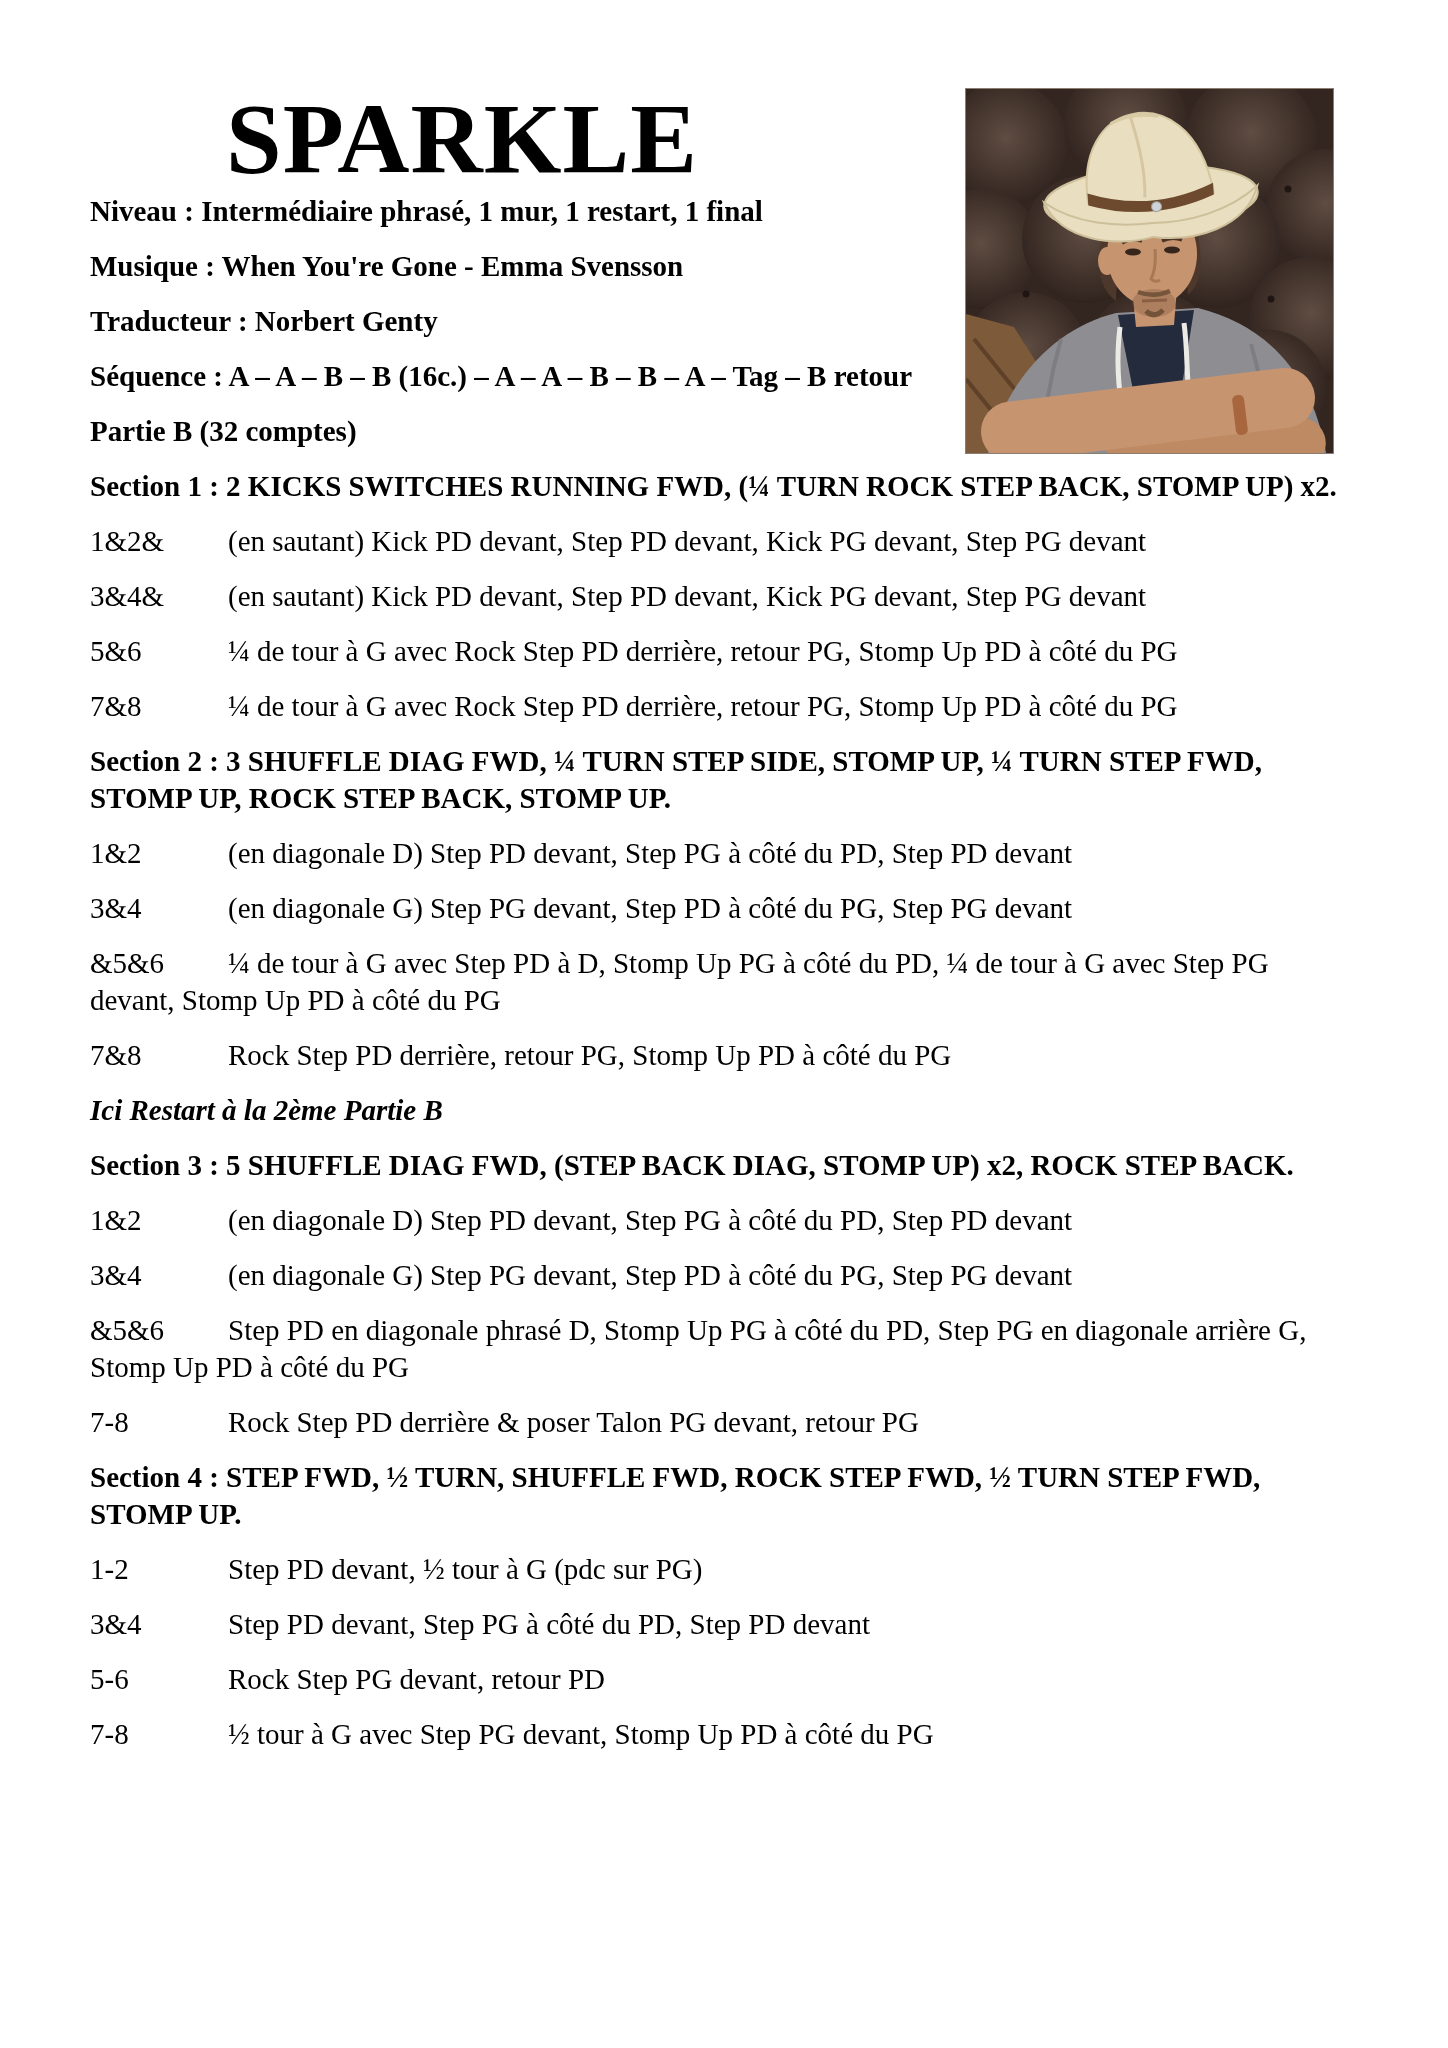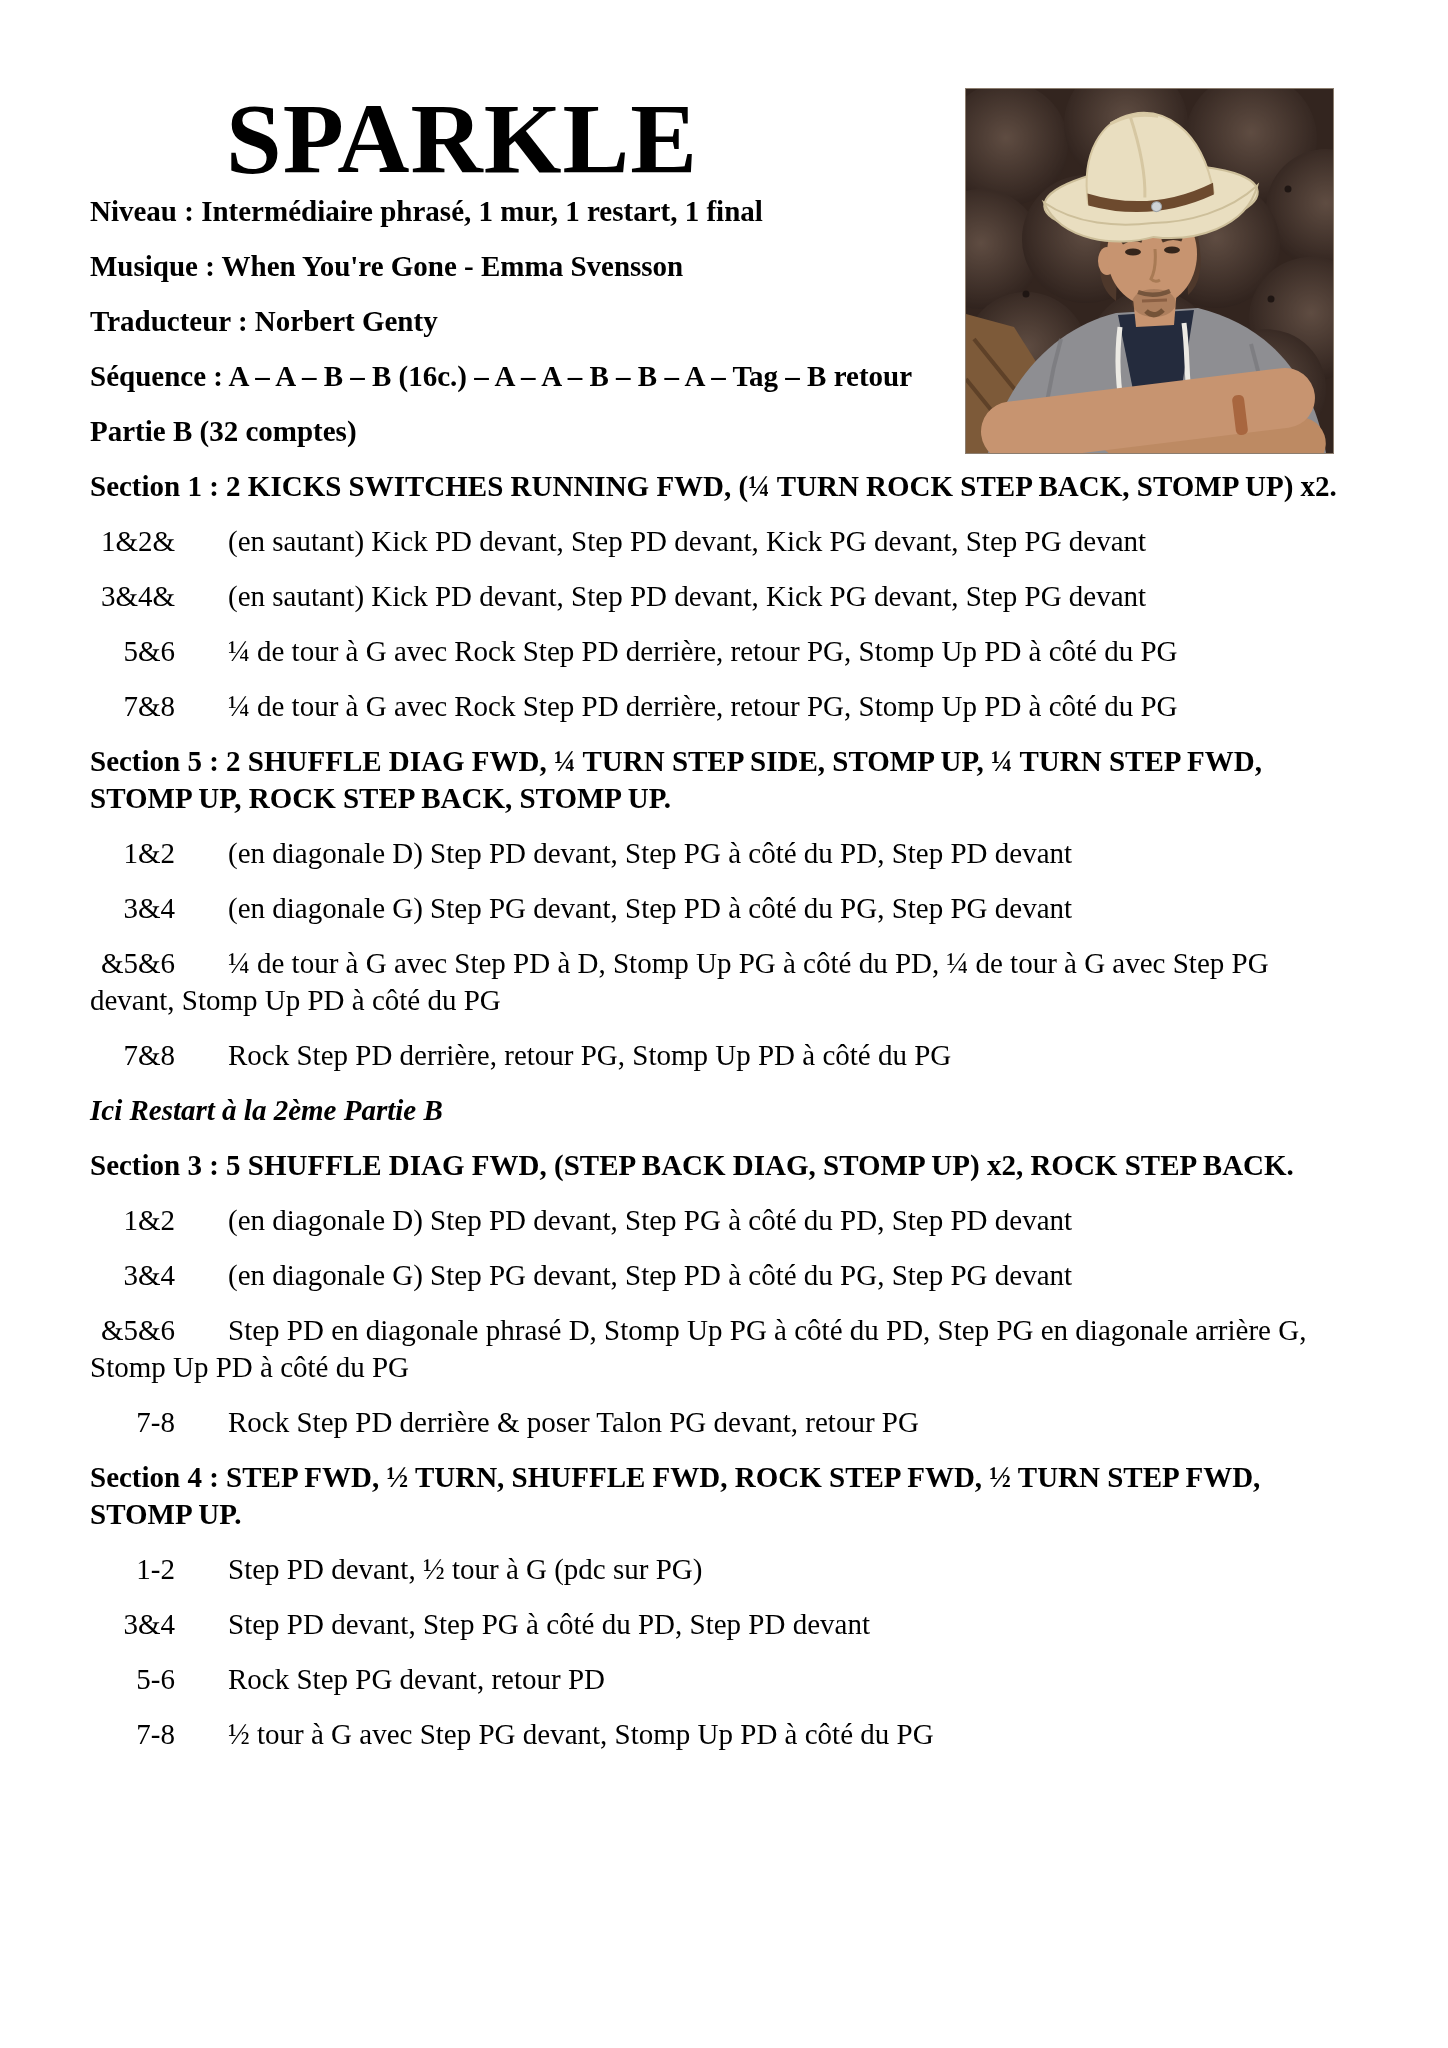--- a/index.html
+++ b/index.html
@@ -20,21 +20,21 @@
     font-size:100px;
     line-height:108px;
     font-weight:700;
     letter-spacing:1px;
   }
   p { line-height:37px; margin:0 0 18px 0; }
   .info { font-weight:700; }
   .info-first { margin-top:25px; }
   .part-heading { font-weight:700; }
   .sec-heading { font-weight:700; }
-  .step .count { display:inline-block; width:85px; text-align:right; }
+  .step .count { display:inline-block; width:85px; }
   .step .gap { display:inline-block; width:53px; }
   .restart {
     width:974px;
     font-weight:700;
     font-style:italic;
   }
   .photo {
     position:absolute;
     left:965px; top:88px;
     width:367px; height:364px;
@@ -131,21 +131,21 @@
     <p class="info">Séquence : A – A – B – B (16c.) – A – A – B – B – A – Tag – B retour</p>
 
     <p class="part-heading">Partie B (32 comptes)</p>
 
     <p class="sec-heading">Section 1 : 2 KICKS SWITCHES RUNNING FWD, (¼ TURN ROCK STEP BACK, STOMP UP) x2.</p>
     <p class="step"><span class="count">1&amp;2&amp;</span><span class="gap"></span><span>(en sautant) Kick PD devant, Step PD devant, Kick PG devant, Step PG devant</span></p>
     <p class="step"><span class="count">3&amp;4&amp;</span><span class="gap"></span><span>(en sautant) Kick PD devant, Step PD devant, Kick PG devant, Step PG devant</span></p>
     <p class="step"><span class="count">5&amp;6</span><span class="gap"></span><span>¼ de tour à G avec Rock Step PD derrière, retour PG, Stomp Up PD à côté du PG</span></p>
     <p class="step"><span class="count">7&amp;8</span><span class="gap"></span><span>¼ de tour à G avec Rock Step PD derrière, retour PG, Stomp Up PD à côté du PG</span></p>
 
-    <p class="sec-heading">Section 5 : 2 SHUFFLE DIAG FWD, ¼ TURN STEP SIDE, STOMP UP, ¼ TURN STEP FWD, STOMP UP, ROCK STEP BACK, STOMP UP.</p>
+    <p class="sec-heading">Section 2 : 3 SHUFFLE DIAG FWD, ¼ TURN STEP SIDE, STOMP UP, ¼ TURN STEP FWD, STOMP UP, ROCK STEP BACK, STOMP UP.</p>
     <p class="step"><span class="count">1&amp;2</span><span class="gap"></span><span>(en diagonale D) Step PD devant, Step PG à côté du PD, Step PD devant</span></p>
     <p class="step"><span class="count">3&amp;4</span><span class="gap"></span><span>(en diagonale G) Step PG devant, Step PD à côté du PG, Step PG devant</span></p>
     <p class="step"><span class="count">&amp;5&amp;6</span><span class="gap"></span><span>¼ de tour à G avec Step PD à D, Stomp Up PG à côté du PD, ¼ de tour à G avec Step PG devant, Stomp Up PD à côté du PG</span></p>
     <p class="step"><span class="count">7&amp;8</span><span class="gap"></span><span>Rock Step PD derrière, retour PG, Stomp Up PD à côté du PG</span></p>
 
     <p class="restart">Ici Restart à la 2ème Partie B</p>
 
     <p class="sec-heading">Section 3 : 5 SHUFFLE DIAG FWD, (STEP BACK DIAG, STOMP UP) x2, ROCK STEP BACK.</p>
     <p class="step"><span class="count">1&amp;2</span><span class="gap"></span><span>(en diagonale D) Step PD devant, Step PG à côté du PD, Step PD devant</span></p>
     <p class="step"><span class="count">3&amp;4</span><span class="gap"></span><span>(en diagonale G) Step PG devant, Step PD à côté du PG, Step PG devant</span></p>

